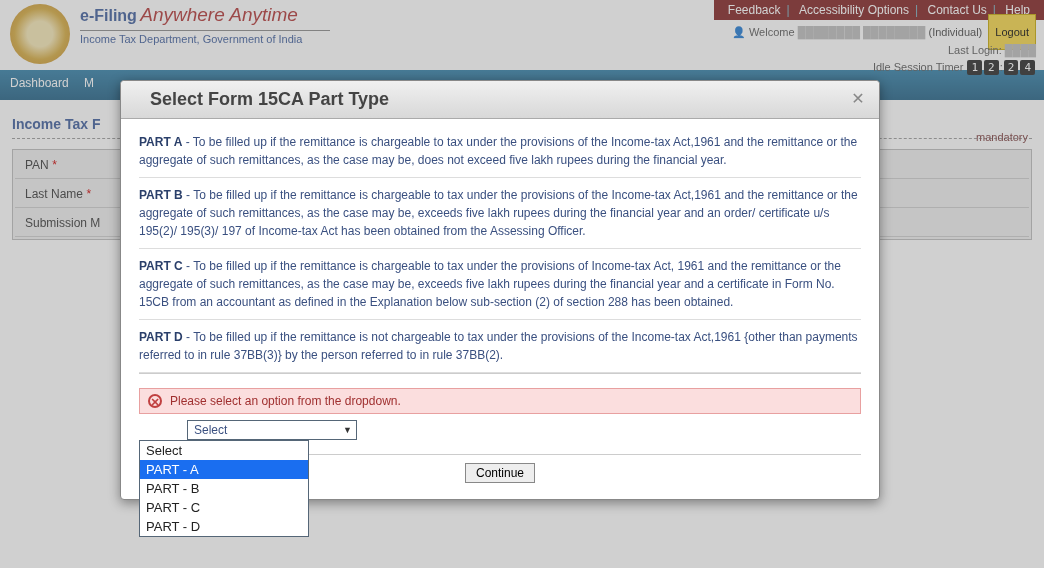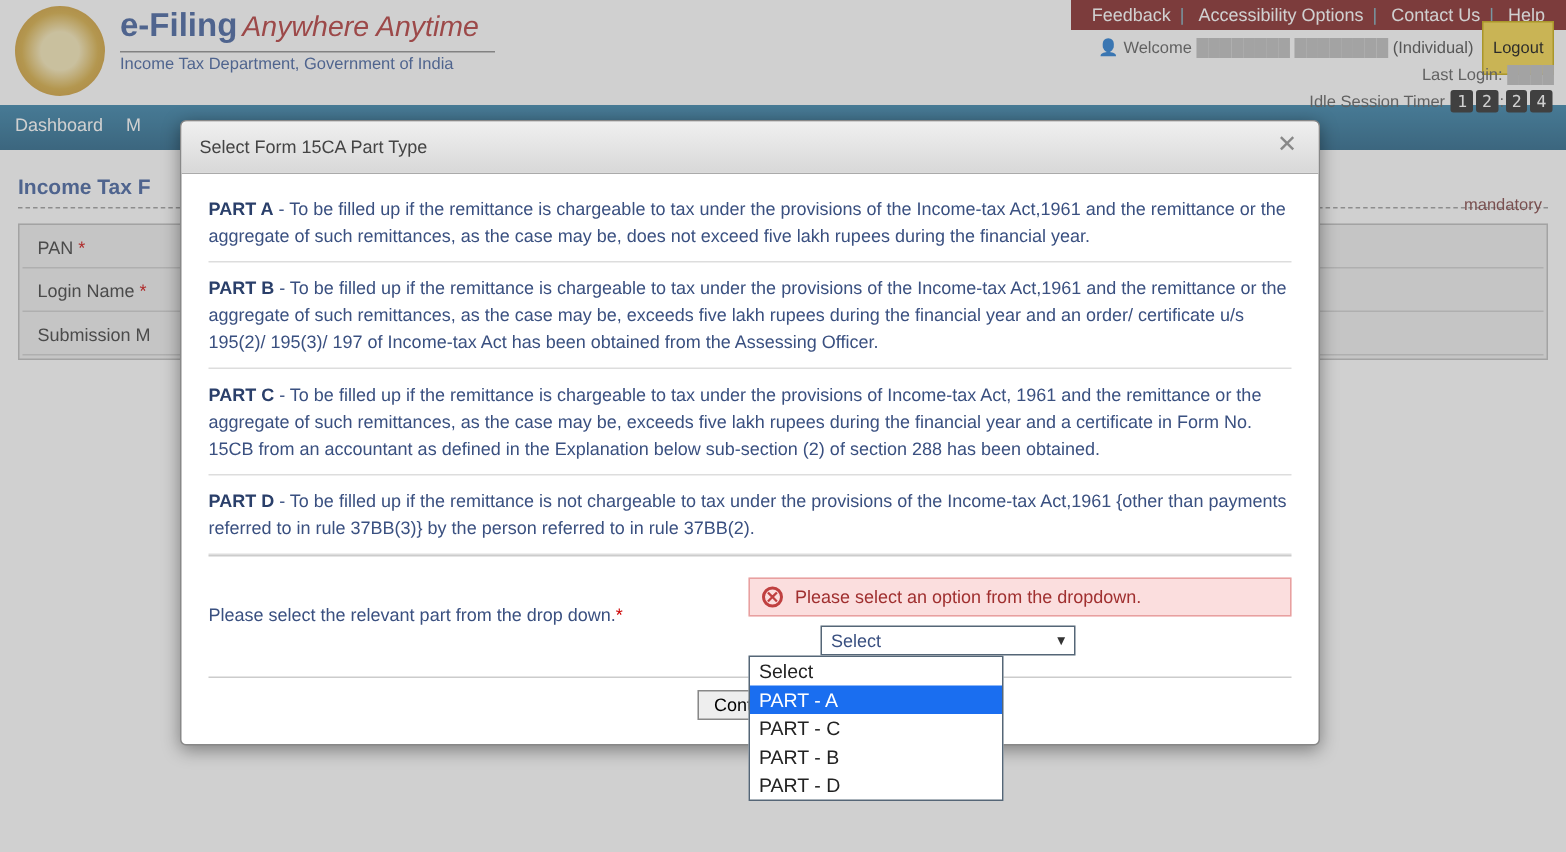--- a/index.html
+++ b/index.html
@@ -1,21 +1,21 @@
 <!DOCTYPE html>
 <html><head>
 <meta charset="utf-8">
 <style>
   * { box-sizing: border-box; margin: 0; padding: 0; }
   body { font-family: Verdana, Arial, sans-serif; font-size: 12px; background: #fff; color: #333; width: 1044px; height: 568px; overflow: hidden; position: relative; }
   
   .header { background: #fff; padding: 4px 10px 0 10px; height: 70px; position: relative; }
   .logo-area { display: flex; align-items: flex-start; }
   .emblem { width: 60px; height: 60px; border-radius: 50%; background: radial-gradient(circle,#f5e6b3 30%,#d4a83a 60%,#c08020 100%); position: relative; margin-right: 10px; display:flex;align-items:center;justify-content:center;font-size:9px;color:#863; }
-  .brand-title { color: #3a5a9a; font-size: 22px; font-weight: bold; display: inline; }
+  .brand-title { color: #3a5a9a; font-size: 16px; font-weight: bold; display: inline; }
   .brand-sub { color: #b03030; font-size: 19px; font-style: italic; font-weight: normal; }
   .brand-dept { color: #3a5a9a; font-size: 11px; display: block; margin-top: 4px; border-top:1px solid #888; padding-top:2px; width:250px;}
   
   .top-links { position: absolute; top: 0; right: 0; background: #7f1d1d; padding: 3px 8px; }
   .top-links a { color: #fff; margin: 0 6px; text-decoration: none; font-size: 12px; }
   .top-links .sep { color: #7ab; }
   
   .user-bar { position: absolute; top: 24px; right: 8px; font-size: 11px; color: #555; text-align: right; line-height: 1.6; }
   .user-icon { color:#2d7ca5; }
   .role { color: #444; }
@@ -29,21 +29,21 @@
   .section-title { color:#3a5a9a; font-size:14px; font-weight:bold; margin:6px 0;}
   .dashed { border-top:1px dashed #999; margin:4px 0 10px 0; position:relative; }
   .mandatory-note { position:absolute; right:4px; top:-8px; font-size:11px; color:#7a3a3a;}
   .form-table { border:1px solid #bbb; background:#eee; width:100%; }
   .form-table td { padding:6px 10px; border-bottom:1px solid #ccc; font-size:12px; }
   .req { color:#c00; }
   
   .modal-overlay { position:absolute; top:0;left:0;right:0;bottom:0; background:rgba(120,120,120,0.35); }
   .modal { position:absolute; top:80px; left:120px; width:760px; background:#fff; border:1px solid #888; border-radius:4px; box-shadow:0 3px 12px rgba(0,0,0,0.4); }
   .modal-header { background:linear-gradient(#f0f0f0,#d8d8d8); padding:8px 12px; border-bottom:1px solid #aaa; border-radius:4px 4px 0 0; display:flex; justify-content:space-between; align-items:center;}
-  .modal-header h3 { font-size:12px; color:#444; font-weight:normal; }
+  .modal-header h3 { font-size:18px; color:#444; font-weight:bold;margin-left:17px; }
   .close-btn { width:18px;height:18px; color:#888; font-size:16px; cursor:pointer; text-align:center; line-height:16px;}
   .modal-body { padding: 6px 18px 14px 18px; font-size:12px; color:#3a5080; }
   .part-desc { padding:8px 0; border-bottom:1px solid #ddd; line-height:1.5; }
   .part-desc:last-of-type { border-bottom:none; }
   .part-desc b { color:#2a3f6a; }
   .select-row { border-top:1px solid #ccc; padding:14px 0 6px 0; display:flex; align-items:flex-start; }
   .select-label { flex:0 0 360px; color:#3a5080; padding-top:18px;}
   .select-right { flex:1; position:relative; }
   .error-box { background:#fbdede; border:1px solid #e8a0a0; padding:5px 8px; color:#a03030; font-size:12px; margin-bottom:6px; display:flex; align-items:center;}
   .err-icon { display:inline-block;width:14px;height:14px;border:2px solid #c04040;border-radius:50%;color:#c04040;text-align:center;line-height:12px;font-size:11px;margin-right:8px;font-weight:bold;}
@@ -98,21 +98,21 @@
   <div class="section-title">Income Tax F</div>
   <div class="dashed">
       <span class="mandatory-note">mandatory</span>
     </div>
   <table class="form-table">
     <tbody>
         <tr>
           <td><span>PAN</span> <span class="req">*</span></td>
         </tr>
     <tr>
-          <td><span>Login Name</span> <span class="req">*</span></td>
+          <td><span>Last Name</span> <span class="req">*</span></td>
         </tr>
     <tr>
           <td>Submission M</td>
         </tr>
   </tbody>
     </table>
 </div>
 
 <div class="modal-overlay"></div>
 <div class="modal">
@@ -120,36 +120,35 @@
     <h3>Select Form 15CA Part Type</h3>
     <span class="close-btn">✕</span>
   </div>
   <div class="modal-body">
     <div class="part-desc"><b>PART A</b><span> - To be filled up if the remittance is chargeable to tax under the provisions of the Income-tax Act,1961 and the remittance or the aggregate of such remittances, as the case may be, does not exceed five lakh rupees during the financial year.</span></div>
     <div class="part-desc"><b>PART B</b><span> - To be filled up if the remittance is chargeable to tax under the provisions of the Income-tax Act,1961 and the remittance or the aggregate of such remittances, as the case may be, exceeds five lakh rupees during the financial year and an order/ certificate u/s 195(2)/ 195(3)/ 197 of Income-tax Act has been obtained from the Assessing Officer.</span></div>
     <div class="part-desc"><b>PART C</b><span> - To be filled up if the remittance is chargeable to tax under the provisions of Income-tax Act, 1961 and the remittance or the aggregate of such remittances, as the case may be, exceeds five lakh rupees during the financial year and a certificate in Form No. 15CB from an accountant as defined in the Explanation below sub-section (2) of section 288 has been obtained.</span></div>
     <div class="part-desc"><b>PART D</b><span> - To be filled up if the remittance is not chargeable to tax under the provisions of the Income-tax Act,1961 {other than payments referred to in rule 37BB(3)} by the person referred to in rule 37BB(2).</span></div>
 
     <div class="select-row">
-      <div class="select-label"><span>Please select the relevant part from the drop down.</span><span class="req">*</span></div>
       <div class="select-right">
         <div class="error-box">
           <span class="err-icon">✕</span>
           <span>Please select an option from the dropdown.</span>
         </div>
         <div style="position:relative;padding-left:48px;">
           <div class="select-box">
             <span>Select</span>
             <span class="select-caret">▼</span>
           </div>
           <div class="dropdown">
             <div>Select</div>
             <div class="hover">PART - A</div>
+            <div>PART - B</div>
             <div>PART - C</div>
-            <div>PART - B</div>
             <div>PART - D</div>
           </div>
         </div>
       </div>
     </div>
     <div class="continue-row">
       <button class="continue-btn">Continue</button>
     </div>
   </div>
 </div>

